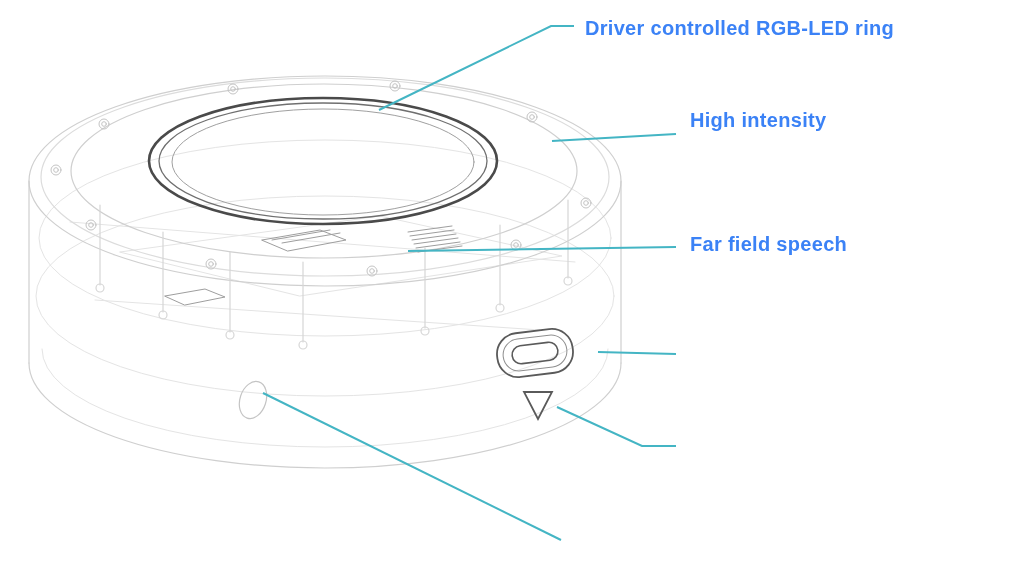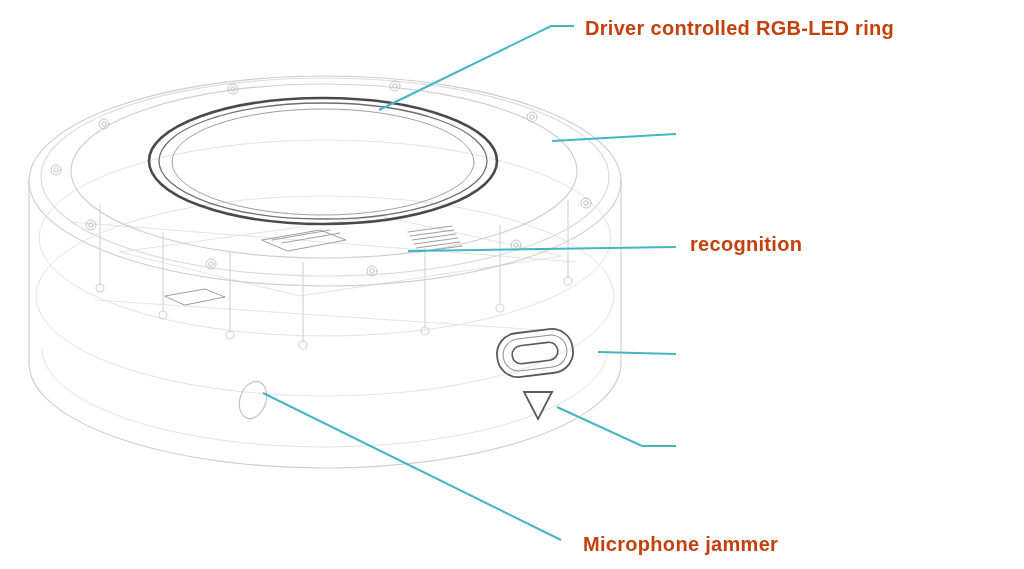--- a/index.html
+++ b/index.html
@@ -1,21 +1,21 @@
 <!DOCTYPE html>
 <html><head>
 <meta charset="utf-8">
 <style>
   html,body{margin:0;padding:0;background:#ffffff;}
   body{width:1024px;height:569px;overflow:hidden;font-family:"Liberation Sans",sans-serif;}
   #stage{position:relative;width:1024px;height:569px;background:#ffffff;}
   #stage svg{position:absolute;left:0;top:0;}
   .label{
     position:absolute;
-    color:#c2410c;
+    color:#3b82f6;
     font-weight:700;
     font-size:20px;
     line-height:24px;
     letter-spacing:.3px;
     white-space:nowrap;
   }
 </style>
 </head>
 <body>
 
@@ -119,23 +119,23 @@
       <polyline points="408,251 676,247"></polyline>
       <polyline points="598,352 676,354"></polyline>
       <polyline points="557,407 642,446 676,446"></polyline>
       <polyline points="263,393 561,540"></polyline>
     </g>
   </svg>
 
   <div class="label" style="left:585px;top:16px">Driver controlled RGB-LED ring</div>
 
   <div class="label" style="left:690px;top:108px">
+    <div>High intensity</div>
   </div>
 
   <div class="label" style="left:690px;top:232px">
-    <div>recognition</div>
+    <div>Far field speech</div>
   </div>
 
 
 
-  <div class="label" style="left:583px;top:532px">Microphone jammer</div>
 
 </div>
 
 </body></html>

